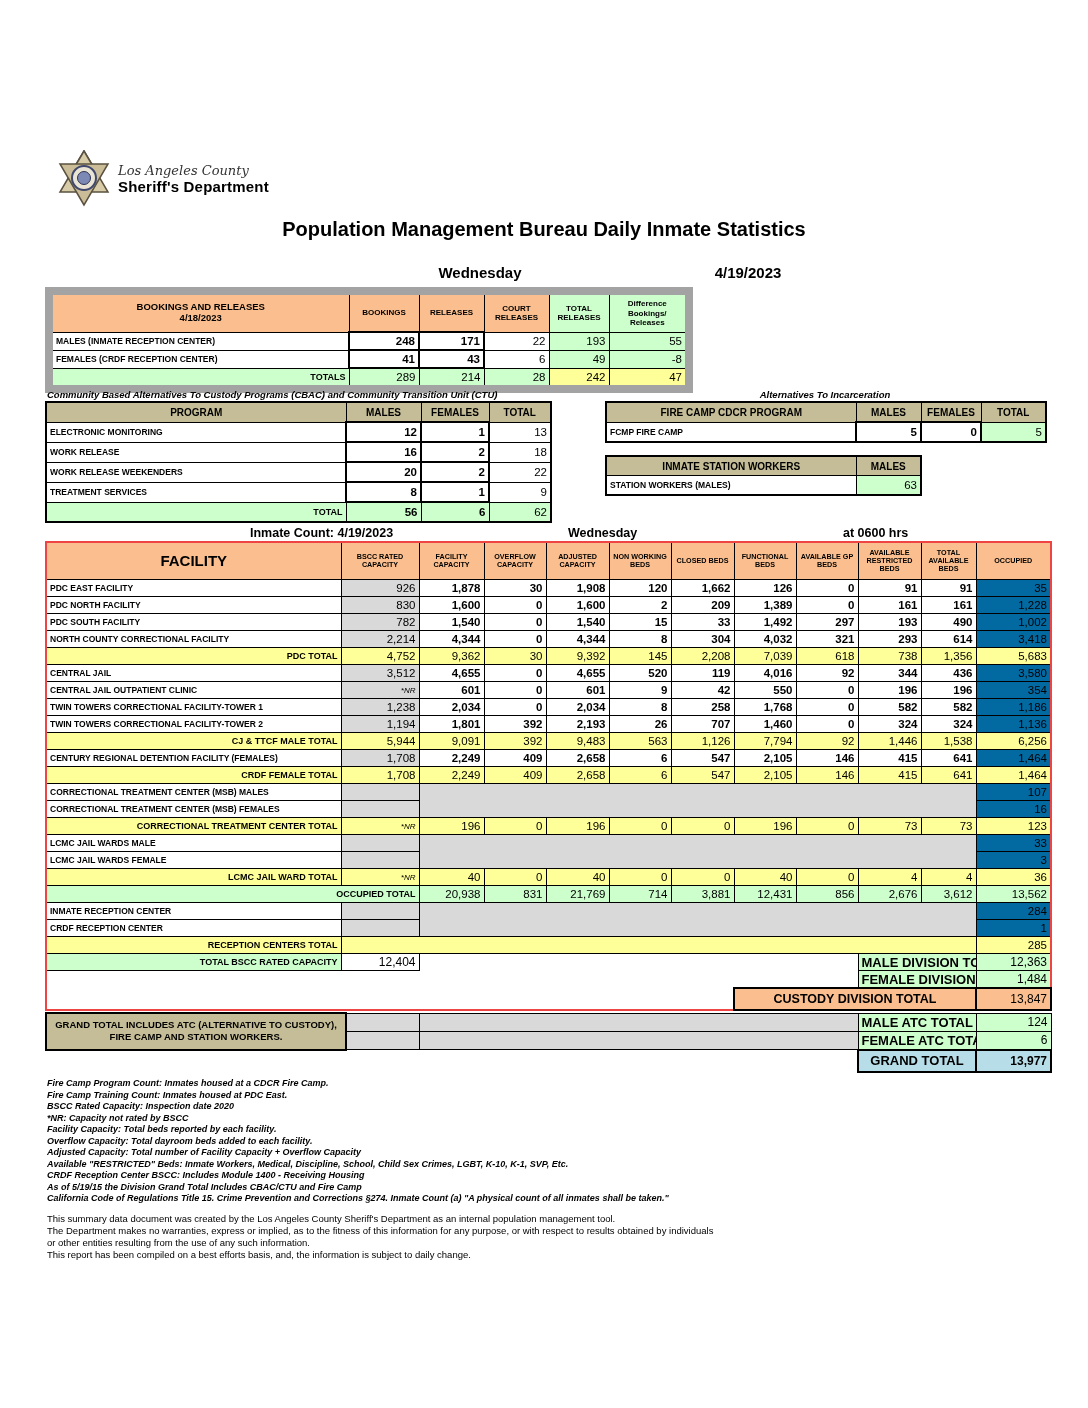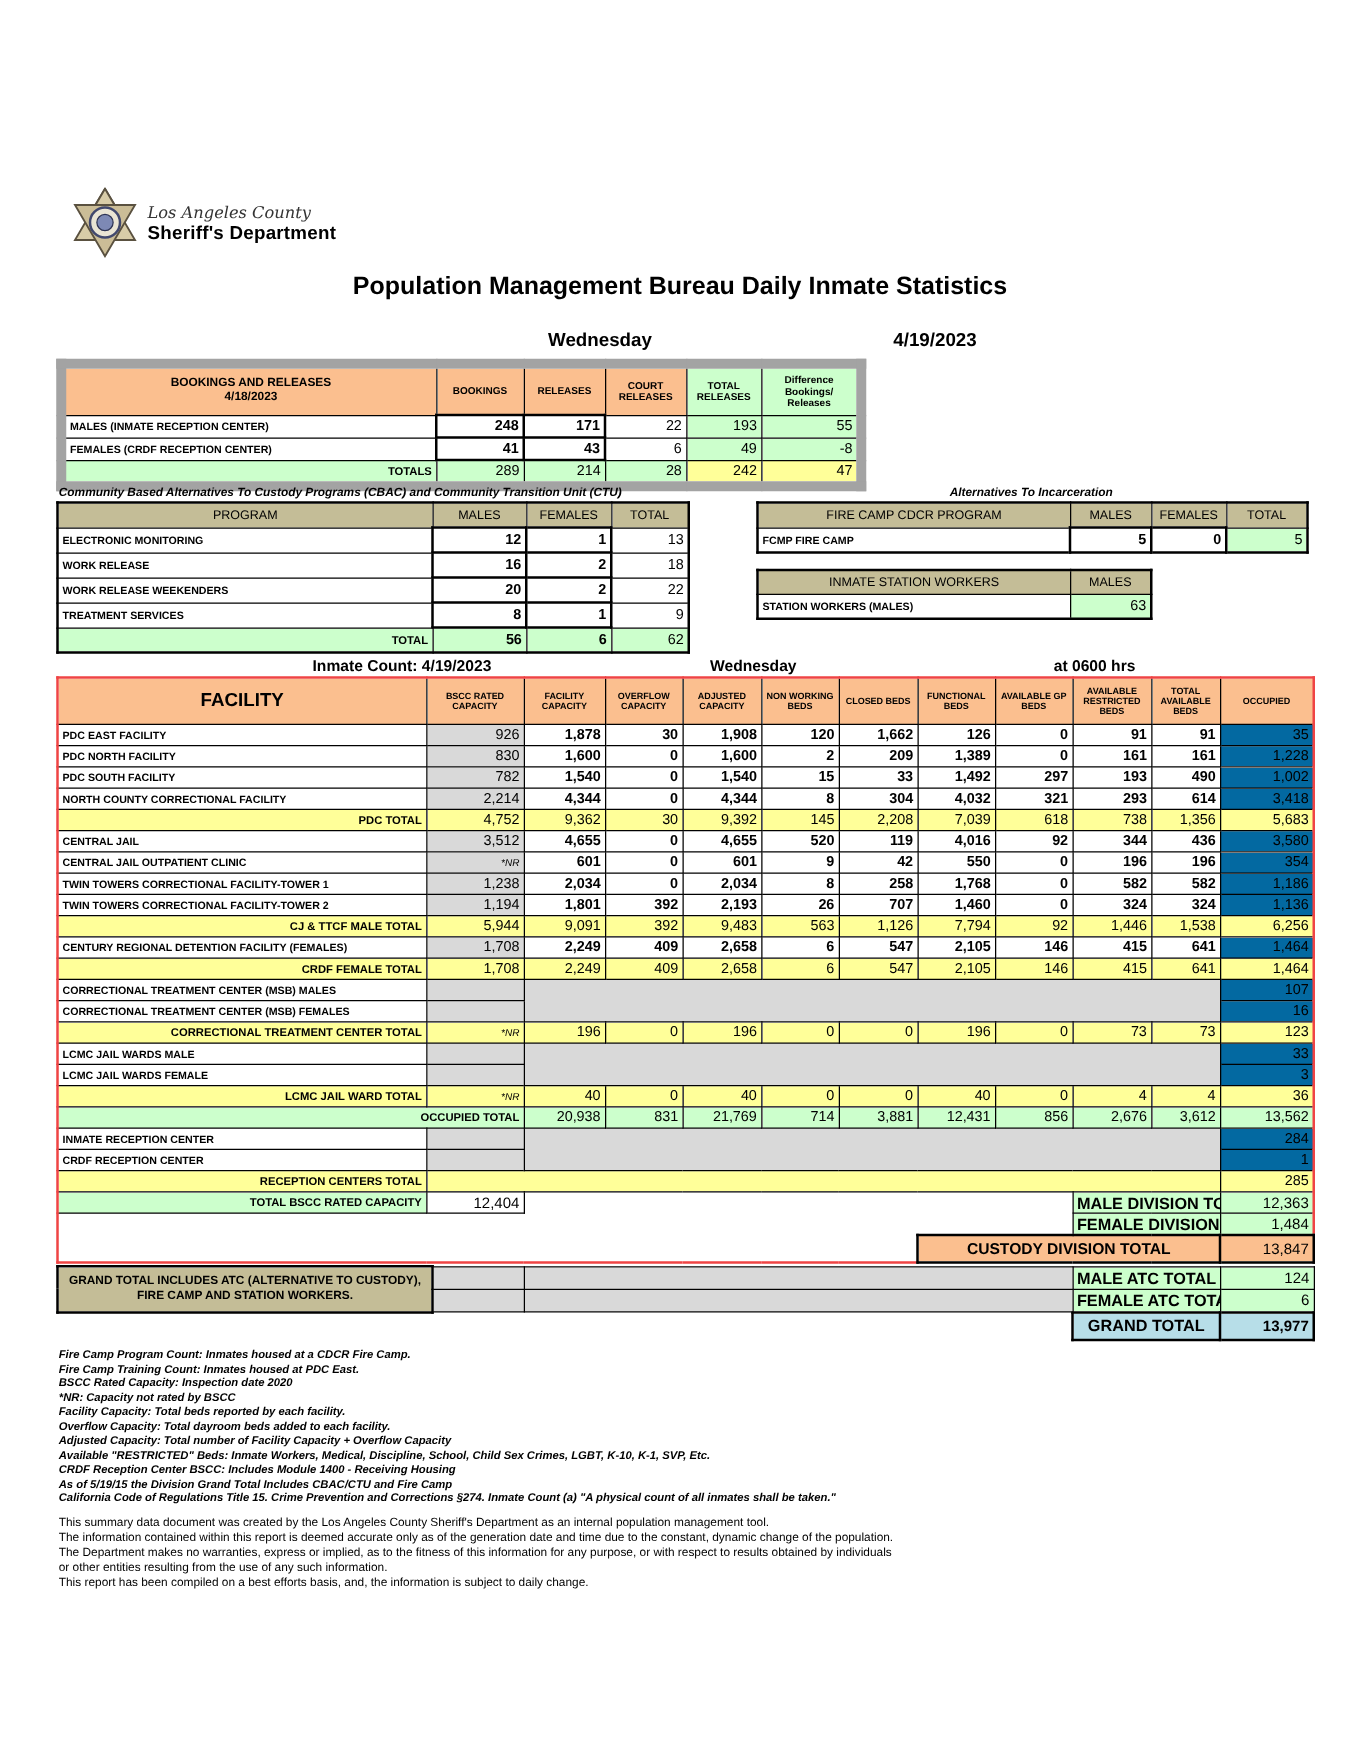--- a/index.html
+++ b/index.html
@@ -36,21 +36,21 @@
   .t-bookings .hrow td{height:36px;font-size:8px;}
   .bk-title{font-size:9.5px;font-weight:bold;}
   
   .sec-title{position:absolute;font-weight:bold;font-style:italic;font-size:9.5px;}
   .t-cbac{position:absolute;left:45px;top:401px;width:505px;border:2px solid #000;}
   .t-cbac td{height:18px;}
   .t-fire{position:absolute;left:605px;top:401px;width:440px;border:2px solid #000;}
   .t-fire td{height:18px;}
   .t-station{position:absolute;left:605px;top:455px;width:315px;border:2px solid #000;}
   .t-station td{height:18px;}
-  .tan-h{font-weight:normal;text-align:center;font-size:10px;}
+  .tan-h{font-weight:bold;text-align:center;font-size:10px;}
   
   .t-main{position:absolute;left:45px;top:541px;width:1005px;}
   .t-main td{border:1px solid #000;height:16px;}
   .t-main .hrow td{height:36px;font-size:7.2px;}
   .fac-h{font-size:15px !important;}
   .dl{font-size:13px;font-weight:bold;text-align:center;margin-top:12px;}
   .cl{font-size:12.5px;font-weight:bold;text-align:center;}
   .big{font-size:12px;margin-top:48px;}
   .custody-row td{height:20px;}
   
@@ -568,19 +568,18 @@
     <div>Overflow Capacity: Total dayroom beds added to each facility.</div>
     <div>Adjusted Capacity: Total number of Facility Capacity + Overflow Capacity</div>
     <div>Available "RESTRICTED" Beds: Inmate Workers, Medical, Discipline, School, Child Sex Crimes,  LGBT, K-10, K-1, SVP, Etc.</div>
     <div>CRDF Reception Center BSCC: Includes Module 1400 - Receiving Housing</div>
     <div>As of 5/19/15 the Division Grand Total Includes CBAC/CTU and Fire Camp</div>
     <div>California Code of Regulations Title 15. Crime Prevention and Corrections §274. Inmate Count (a) "A physical count of all inmates shall be taken."</div>
   </div>
 
   <div class="disclaimer">
     <div>This summary data document was created by the Los Angeles County Sheriff's Department as an internal population management tool.</div>
-    <div>The information contained within this report is deemed accurate only as of the generation date and time due to the constant, dynamic change of the population.</div>
     <div>The Department makes no warranties, express or implied, as to the fitness of this information for any purpose, or with respect to results obtained by individuals</div>
     <div>or other entities resulting from the use of any such information.</div>
     <div>This report has been compiled on a best efforts basis, and, the information is subject to daily change.</div>
   </div>
 
 </div>
 
 </body></html>

